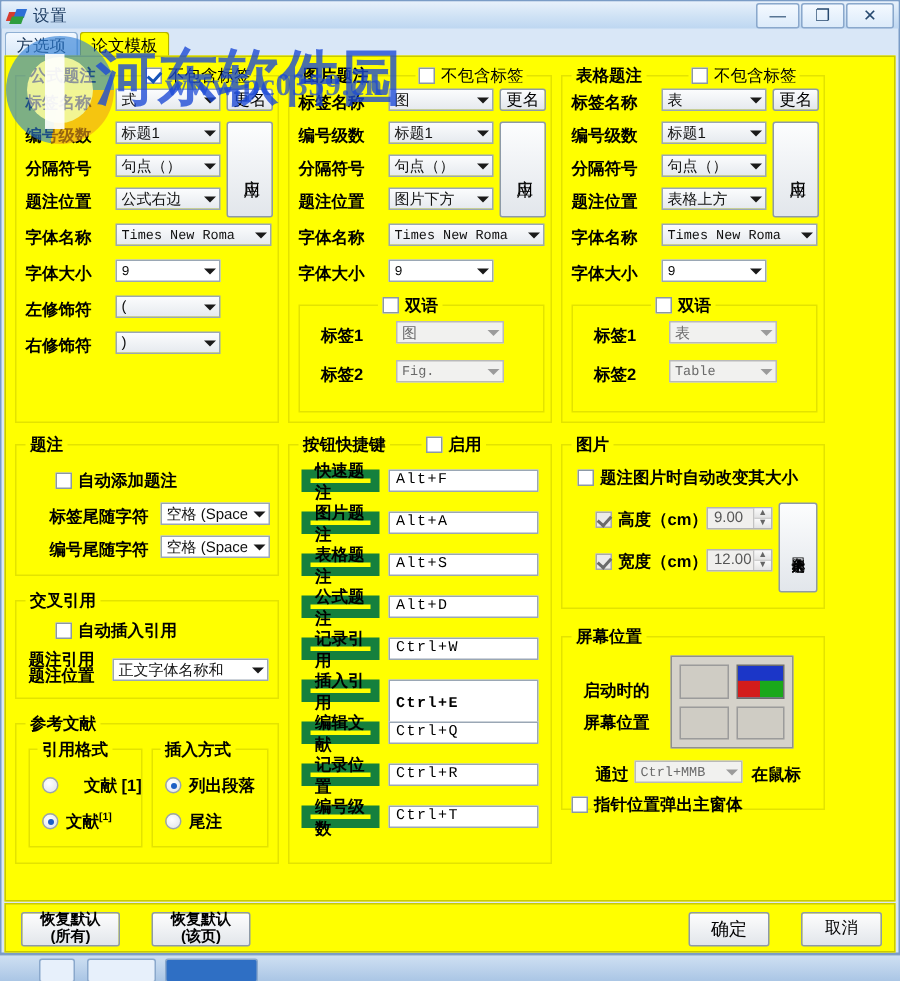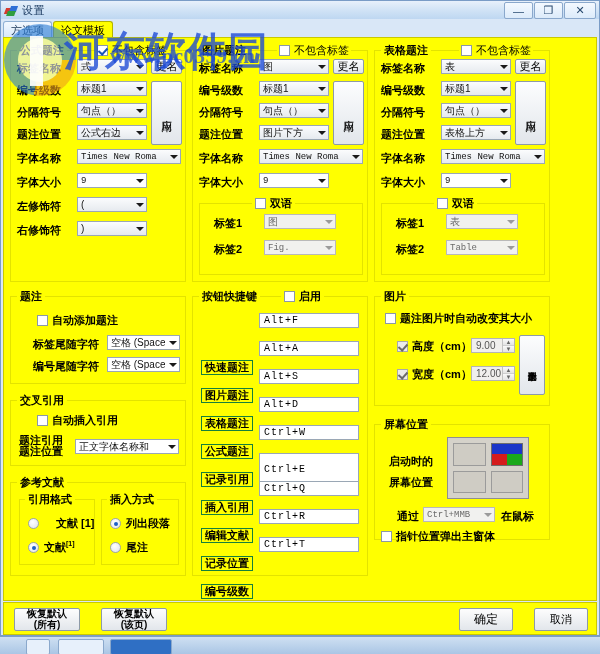--- a/index.html
+++ b/index.html
@@ -117,24 +117,23 @@
     width:11px;height:11px;border-radius:50%;border:1px solid #9aa3ad;
     background:radial-gradient(circle at 40% 35%,#ffffff,#dfe3e8);
     box-sizing:border-box;position:relative;flex:none;
   }
   .rb.on:after{
     content:"";position:absolute;left:2.5px;top:2.5px;width:4px;height:4px;
     border-radius:50%;background:#1d5fc4;
   }
   
   .keylab{
-    border:1px solid #15803d;background:#ffff00;font-size:11px;font-weight:bold;
+    border:6px solid #15803d;background:#ffff00;font-size:11px;font-weight:bold;
     padding:1px 3px;box-sizing:border-box;display:flex;align-items:center;
     justify-content:center;
-    margin-top:47px;
   }
   .keyfield{
     border:1px solid #9aa7b5;background:#fff;font-family:"Liberation Mono",monospace;
     font-size:10px;display:flex;align-items:center;padding-left:4px;box-sizing:border-box;
     letter-spacing:1px;
   }
   
   .spin{
     display:flex;align-items:stretch;height:15px;border:1px solid #b4b4b4;
     background:#f0efed;box-sizing:border-box;
@@ -544,21 +543,21 @@
       <div class="keylab" style="position:absolute;left:8px;top:72px;width:52px;height:15px;">表格题注</div>
       <div class="keyfield" style="position:absolute;left:66px;top:72px;width:100px;height:15px;">Alt+S</div>
 
       <div class="keylab" style="position:absolute;left:8px;top:100px;width:52px;height:15px;">公式题注</div>
       <div class="keyfield" style="position:absolute;left:66px;top:100px;width:100px;height:15px;">Alt+D</div>
 
       <div class="keylab" style="position:absolute;left:8px;top:128px;width:52px;height:15px;">记录引用</div>
       <div class="keyfield" style="position:absolute;left:66px;top:128px;width:100px;height:15px;">Ctrl+W</div>
 
       <div class="keylab" style="position:absolute;left:8px;top:156px;width:52px;height:15px;">插入引用</div>
-      <div class="keyfield" style="position:absolute;left:66px;top:156px;width:100px;height:33px;">Ctrl+E</div>
+      <div class="keyfield" style="position:absolute;left:66px;top:156px;width:100px;height:33px;font-weight:bold;">Ctrl+E</div>
 
       <div class="keylab" style="position:absolute;left:8px;top:184px;width:52px;height:15px;">编辑文献</div>
       <div class="keyfield" style="position:absolute;left:66px;top:184px;width:100px;height:15px;">Ctrl+Q</div>
 
       <div class="keylab" style="position:absolute;left:8px;top:212px;width:52px;height:15px;">记录位置</div>
       <div class="keyfield" style="position:absolute;left:66px;top:212px;width:100px;height:15px;">Ctrl+R</div>
 
       <div class="keylab" style="position:absolute;left:8px;top:240px;width:52px;height:15px;">编号级数</div>
       <div class="keyfield" style="position:absolute;left:66px;top:240px;width:100px;height:15px;">Ctrl+T</div>
     </div>

